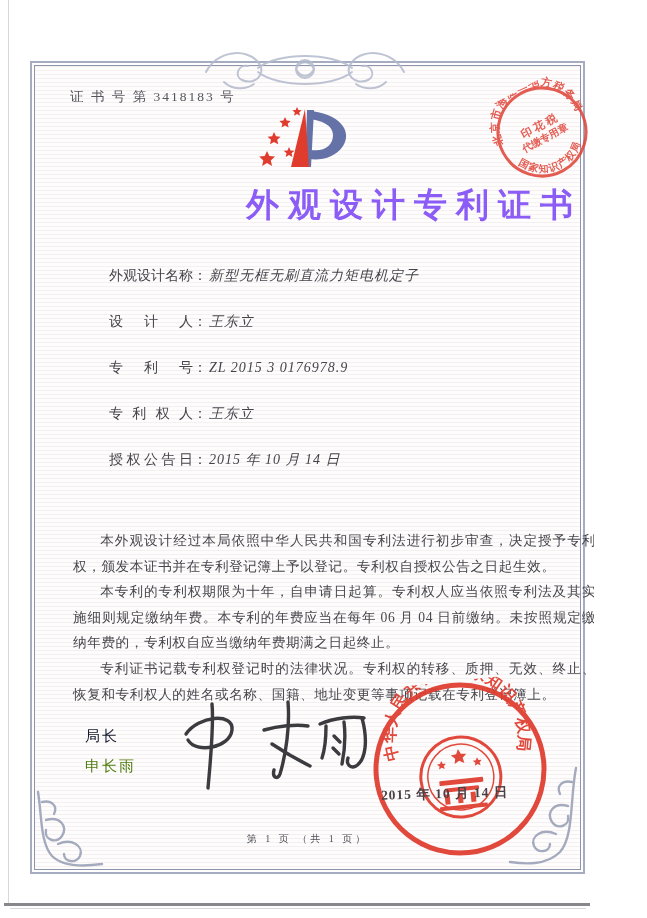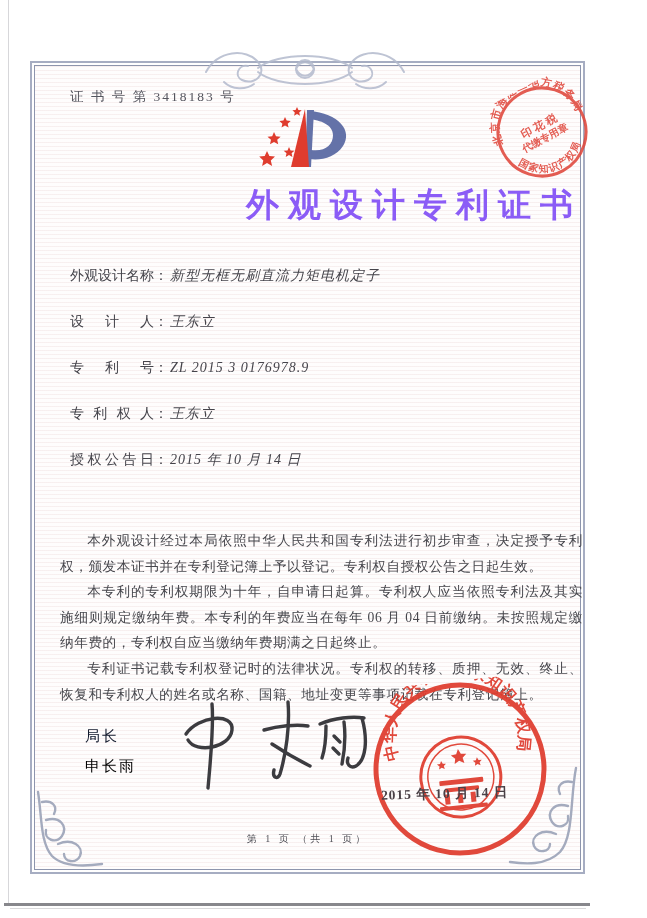--- a/index.html
+++ b/index.html
@@ -22,30 +22,30 @@
       #fefdfd;}
 
   .abs{position:absolute;}
   .cert-no{left:70px;top:88px;font-size:13.5px;letter-spacing:2px;color:#55555e;}
   .logo{left:253px;top:101px;width:112px;height:80px;}
   .title{left:33px;top:183px;width:549px;text-align:right;font-size:33px;font-weight:700;
     letter-spacing:9px;color:#8b5cf6;}
 
   .fields{left:70px;top:266px;width:500px;}
   .field-row{margin-bottom:26px;font-size:14px;line-height:20px;color:#45444b;white-space:nowrap;}
-  .field-label{display:inline-block;width:6em;text-align:justify;text-align-last:justify;vertical-align:bottom;}
+  .field-label{display:inline-block;width:6em;text-align:justify;text-align-last:justify;vertical-align:bottom;margin-left:39px;}
   .field-sep{display:inline-block;margin-right:2px;}
   .field-value{letter-spacing:1px;font-style:italic;}
 
-  .body-text{left:60px;top:528px;width:523px;font-size:13.6px;line-height:25.6px;
+  .body-text{left:73px;top:528px;width:523px;font-size:13.6px;line-height:25.6px;
     color:#46464c;text-align:justify;text-justify:inter-ideograph;}
   .body-text p{margin:0;text-indent:2em;letter-spacing:0.6px;}
 
   .signer-title{left:85px;top:727px;font-size:15px;color:#0f172a;letter-spacing:2px;}
-  .signer-name{left:85px;top:757px;font-size:15px;color:#000000;letter-spacing:2px;}
+  .signer-name{left:85px;top:757px;font-size:15px;color:#4d7c0f;letter-spacing:2px;}
   .signature{left:168px;top:696px;width:200px;height:100px;}
 
   .tax-stamp{left:494px;top:84px;width:96px;height:96px;transform:rotate(-28deg);opacity:.88;}
   .authority-seal{left:372px;top:681px;width:176px;height:176px;transform:rotate(-6deg);opacity:.93;}
   .seal-date{left:381px;top:785px;font-size:13.5px;font-weight:700;color:#4a4046;
     letter-spacing:1px;transform:rotate(-1.5deg);z-index:6;}
 
   .footer{left:33px;top:832px;width:549px;text-align:center;font-size:10px;
     letter-spacing:3px;color:#515158;}
 

